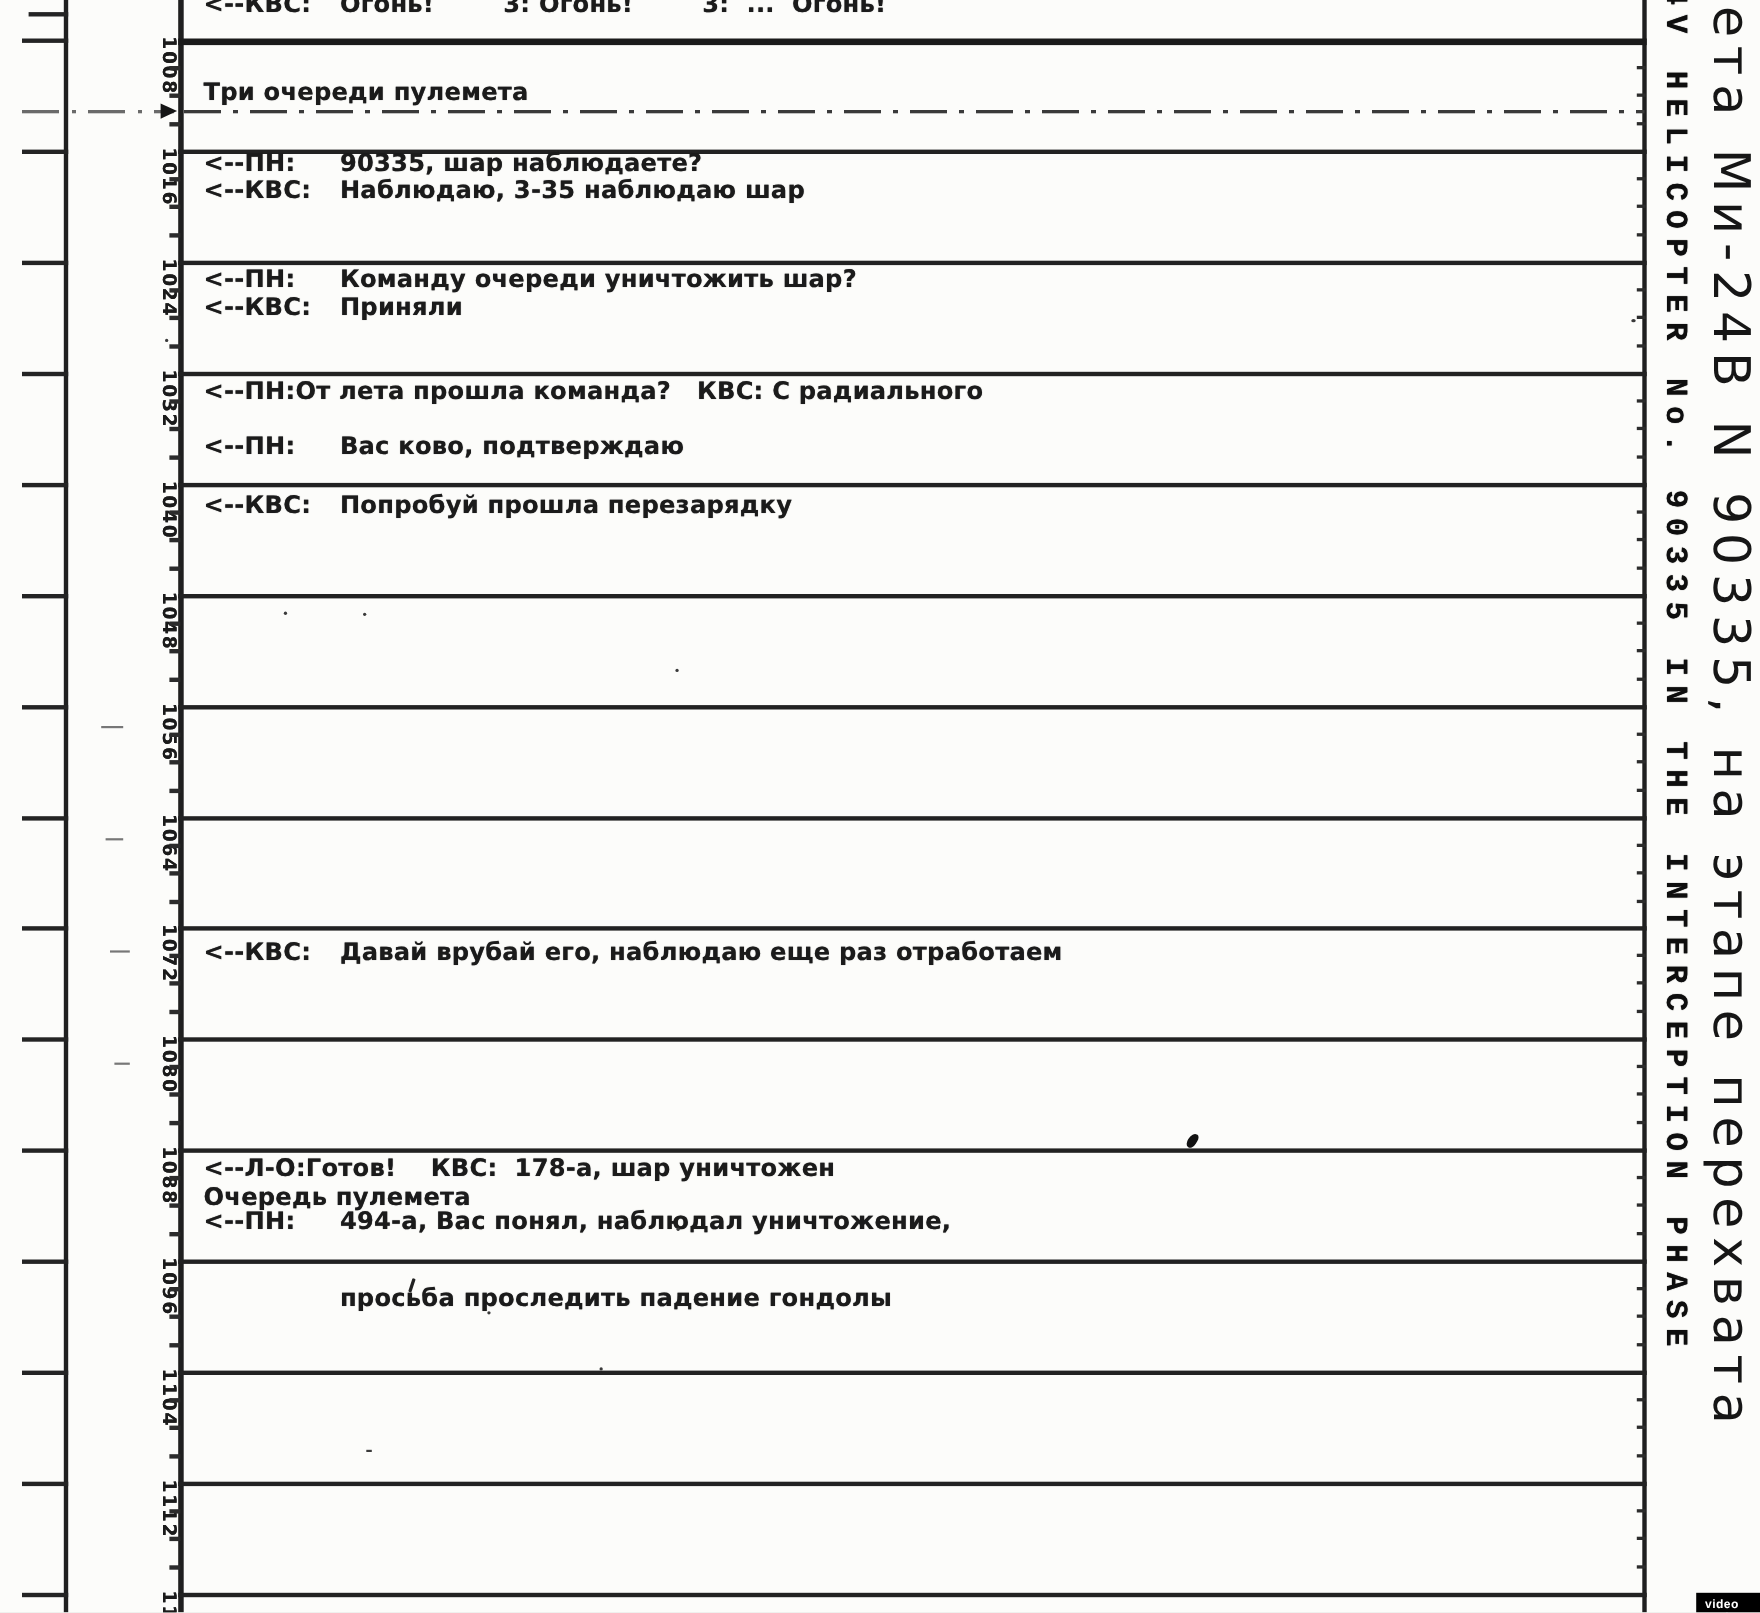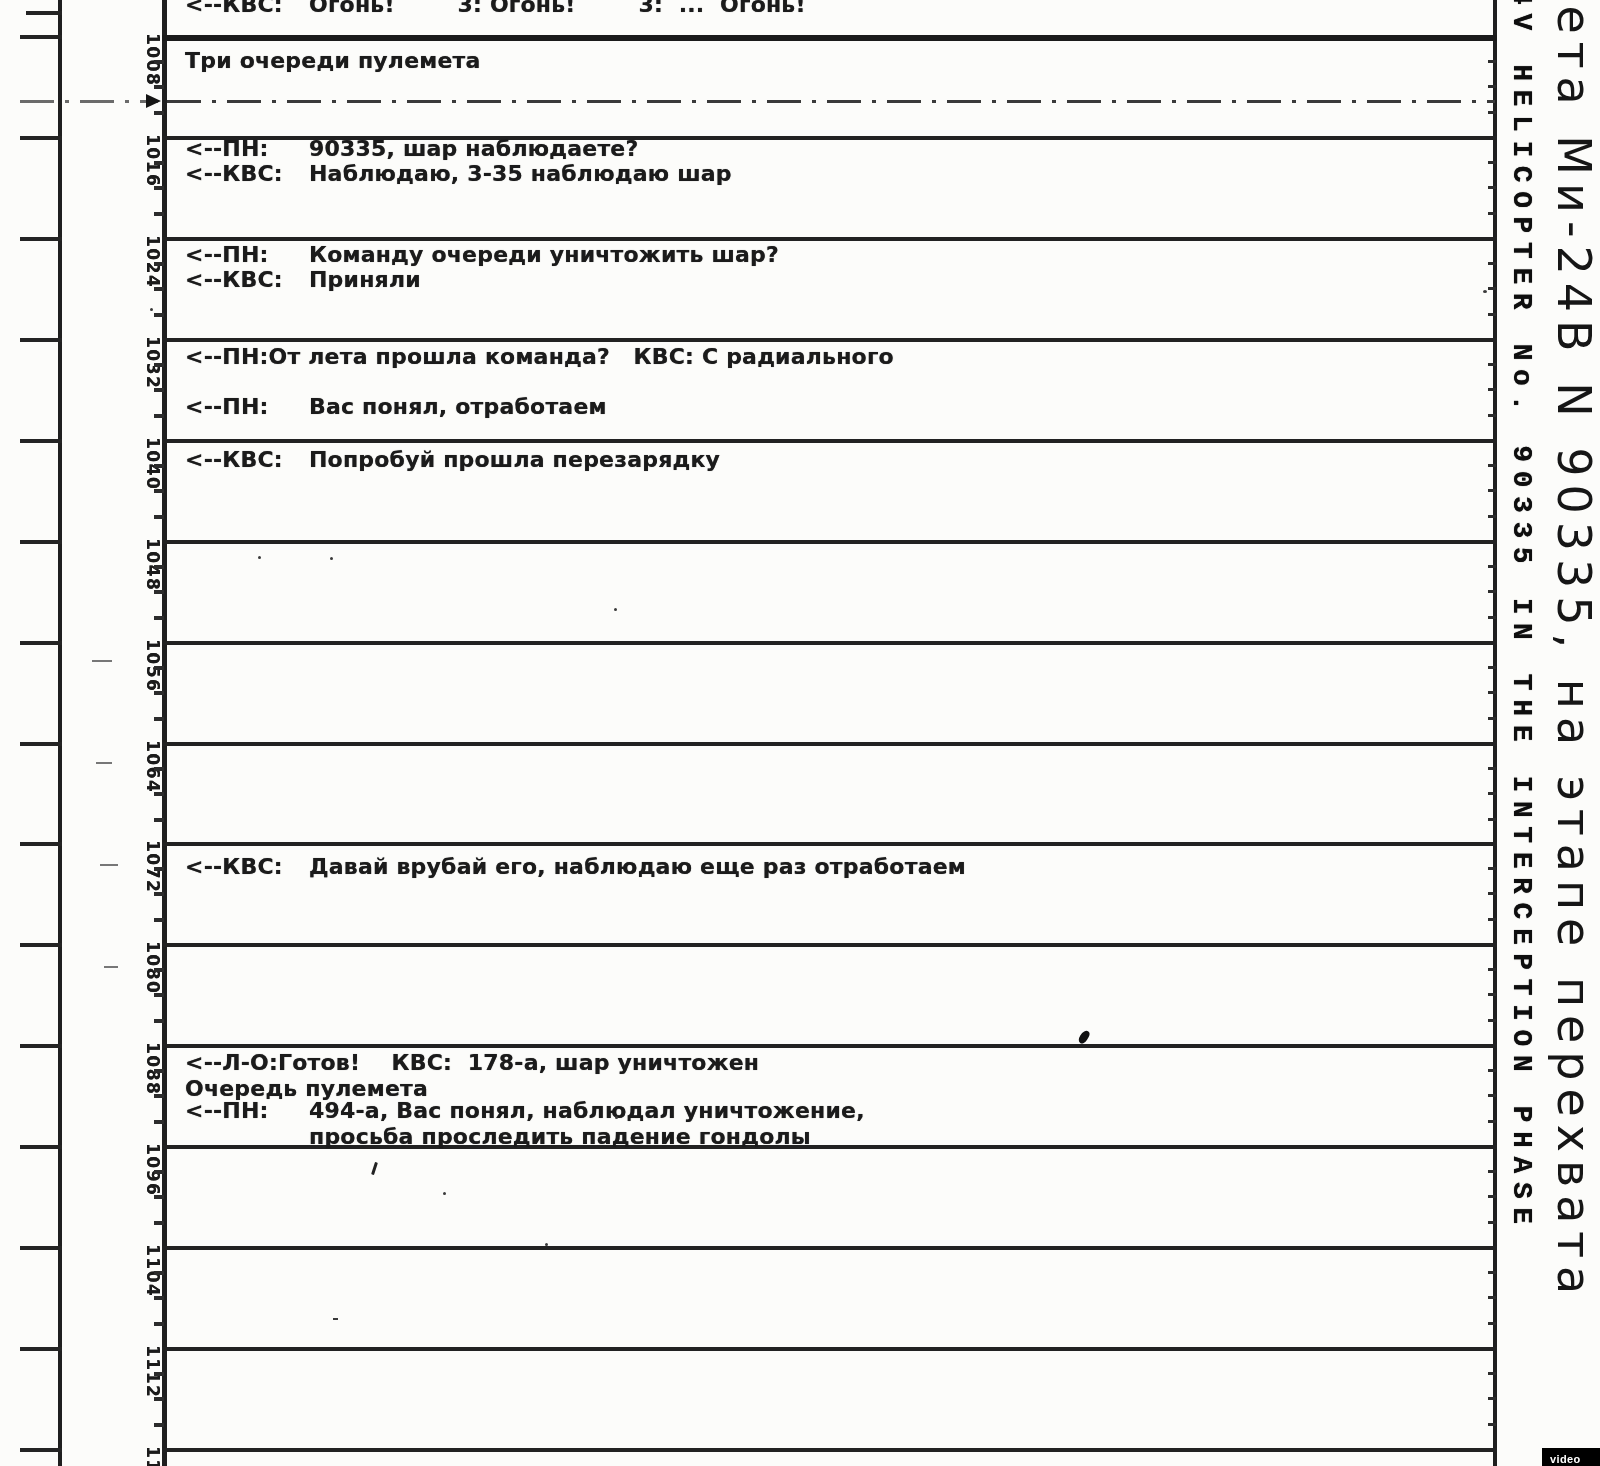--- a/index.html
+++ b/index.html
@@ -187,33 +187,33 @@
       <div class="tlabel" style="top: 1446px;">112</div>
     </div>
 
   <div class="dashdot gutter"></div>
   <div class="dashdot main"></div>
   <div class="arrow-marker"></div>
   <div class="farleft-tick" style="top:11px;left:26px;width:36px;"></div>
 
   <div id="transcript">
       <div class="row" style="top: -8px;"><span class="spk">&lt;--КВС:</span><span>Огонь!        3: Огонь!        3:  ...  Огонь!</span></div>
-      <div class="row" style="top: 48px;"><span class="spk">Три очереди пулемета</span><span></span></div>
+      <div class="row" style="top: 72px;"><span class="spk">Три очереди пулемета</span><span></span></div>
       <div class="row" style="top: 136px;"><span class="spk">&lt;--ПН:</span><span>90335, шар наблюдаете?</span></div>
       <div class="row" style="top: 161px;"><span class="spk">&lt;--КВС:</span><span>Наблюдаю, 3-35 наблюдаю шар</span></div>
       <div class="row" style="top: 242px;"><span class="spk">&lt;--ПН:</span><span>Команду очереди уничтожить шар?</span></div>
       <div class="row" style="top: 267px;"><span class="spk">&lt;--КВС:</span><span>Приняли</span></div>
       <div class="row narrow" style="top: 344px;"><span class="spk">&lt;--ПН:</span><span>От лета прошла команда?   КВС: С радиального</span></div>
-      <div class="row" style="top: 394px;"><span class="spk">&lt;--ПН:</span><span>Вас понял, отработаем</span></div>
+      <div class="row" style="top: 394px;"><span class="spk">&lt;--ПН:</span><span>Вас ково, подтверждаю</span></div>
       <div class="row" style="top: 447px;"><span class="spk">&lt;--КВС:</span><span>Попробуй прошла перезарядку</span></div>
       <div class="row" style="top: 854px;"><span class="spk">&lt;--КВС:</span><span>Давай врубай его, наблюдаю еще раз отработаем</span></div>
       <div class="row" style="top: 1076px;"><span class="spk">Очередь пулемета</span><span></span></div>
       <div class="row narrow" style="top: 1050px;"><span class="spk">&lt;--Л-О:</span><span>Готов!    КВС:  178-а, шар уничтожен</span></div>
       <div class="row" style="top: 1098px;"><span class="spk">&lt;--ПН:</span><span>494-а, Вас понял, наблюдал уничтожение,</span></div>
-      <div class="row" style="top: 1124px;"><span class="spk"></span><span>просьба проследить падение гондолы</span></div>
+      <div class="row" style="top: 1168px;"><span class="spk"></span><span>просьба проследить падение гондолы</span></div>
     </div>
 
   <div class="cap cap-en">4V HELICOPTER No. 90335 IN THE INTERCEPTION PHASE</div>
   <div class="cap cap-ru">лета Ми-24В N 90335, на этапе перехвата</div>
 
   <div class="badge">video grab</div>
 
   <div class="speck" style="left:258px;top:556px;width:3px;height:3px;"></div>
   <div class="speck" style="left:330px;top:557px;width:3px;height:3px;"></div>
   <div class="speck" style="left:614px;top:608px;width:3px;height:3px;"></div>

